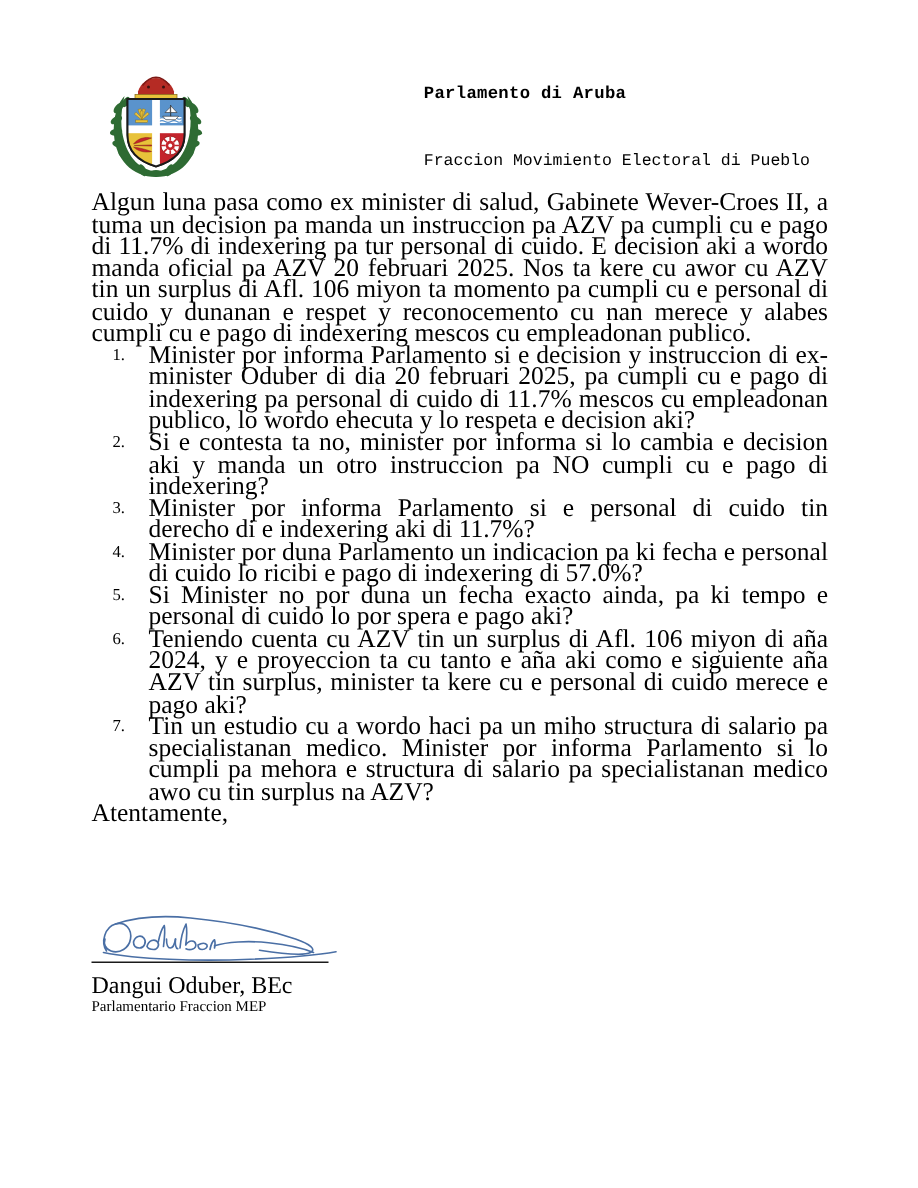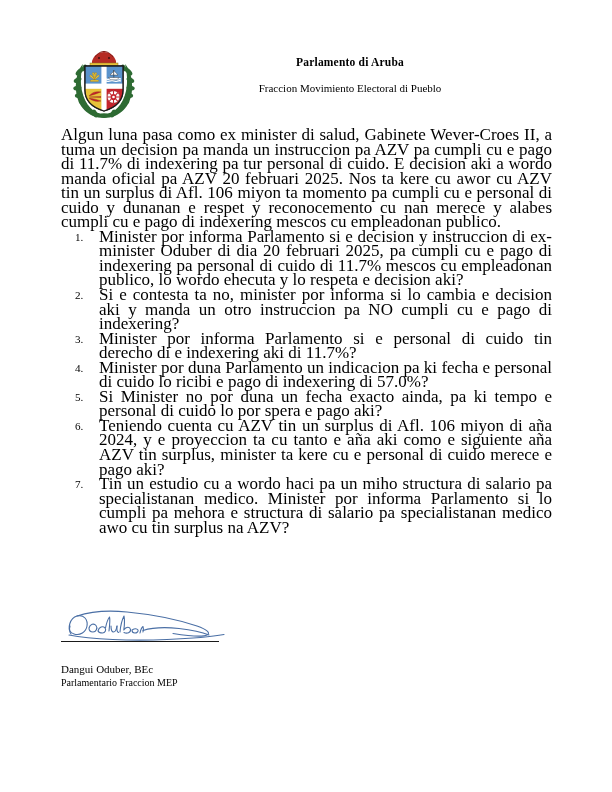--- a/index.html
+++ b/index.html
@@ -32,32 +32,34 @@
     height: 72px;
   }
   .crest svg { display: block; width: 72px; height: 72px; }
 
   .header-titles {
     position: absolute;
     left: 160px;
     top: 8px;
     width: 380px;
     text-align: center;
+    font-family: Liberation Mono, monospace;
   }
   .title-main {
     font-size: 11.5px;
     font-weight: bold;
     letter-spacing: 0.2px;
     line-height: 1.2;
   }
   .title-sub {
     font-size: 11px;
     font-weight: normal;
-    margin-top: 12px;
+    margin-top: 32px;
     line-height: 1.2;
+    text-align: right;
   }
 
   
   .body-area {
     position: absolute;
     left: 61px;
     top: 128px;
     width: 491px;
   }
   p.para {
@@ -118,23 +120,23 @@
     height: 42px;
     overflow: visible;
   }
   .sig-rule {
     width: 158px;
     height: 0;
     border-top: 1px solid #1a1a1a;
     margin-top: -3px;
   }
   .sig-name {
-    font-size: 11px;
+    font-size: 16px;
     line-height: 14.2px;
-    margin-top: 20px;
+    margin-top: 9px;
   }
   .sig-role {
     font-size: 10px;
     line-height: 14.2px;
   }
 </style>
 </head>
 <body>
 
 <div class="header">
@@ -252,20 +254,21 @@
     <li>Minister por informa Parlamento si e decision y instruccion di ex-minister Oduber di dia 20 februari 2025, pa cumpli cu e pago di indexering pa personal di cuido di 11.7% mescos cu empleadonan publico, lo wordo ehecuta y lo respeta e decision aki?</li>
     <li>Si e contesta ta no, minister por informa si lo cambia e decision aki y manda un otro instruccion pa NO cumpli cu e pago di indexering?</li>
     <li>Minister por informa Parlamento si e personal di cuido tin derecho di e indexering aki di 11.7%?</li>
     <li>Minister por duna Parlamento un indicacion pa ki fecha e personal di cuido lo ricibi e pago di indexering di 57.0%?</li>
     <li>Si Minister no por duna un fecha exacto ainda, pa ki tempo e personal di cuido lo por spera e pago aki?</li>
     <li>Teniendo cuenta cu AZV tin un surplus di Afl. 106 miyon di aña 2024, y e proyeccion ta cu tanto e aña aki como e siguiente aña AZV tin surplus, minister ta kere cu e personal di cuido merece e pago aki?</li>
     <li>Tin un estudio cu a wordo haci pa un miho structura di salario pa specialistanan medico. Minister por informa Parlamento si lo cumpli pa mehora e structura di salario pa specialistanan medico awo cu tin surplus na AZV?</li>
   </ol>
 
 
+  <p class="para salutation">Atentamente,</p>
 </div>
 
 <div class="sig-block">
 
   <div class="sig-ink">
     <svg viewBox="0 0 185 42" xmlns="http://www.w3.org/2000/svg">
       <g fill="none" stroke="#4a6fa5" stroke-width="1.1" stroke-linecap="round" stroke-linejoin="round">
 
         <path d="M10 30 C6 24 9 14 16 12 C23 10 27 16 26 22 C25 28 19 32 13 30 C9 28.6 8 25 9 22"></path>
         <path d="M16 12 C28 8 46 6 66 8 C92 10.5 118 16 136 22 C146 25.5 150 29 146 31 C142 33 128 32 112 29.5"></path>

